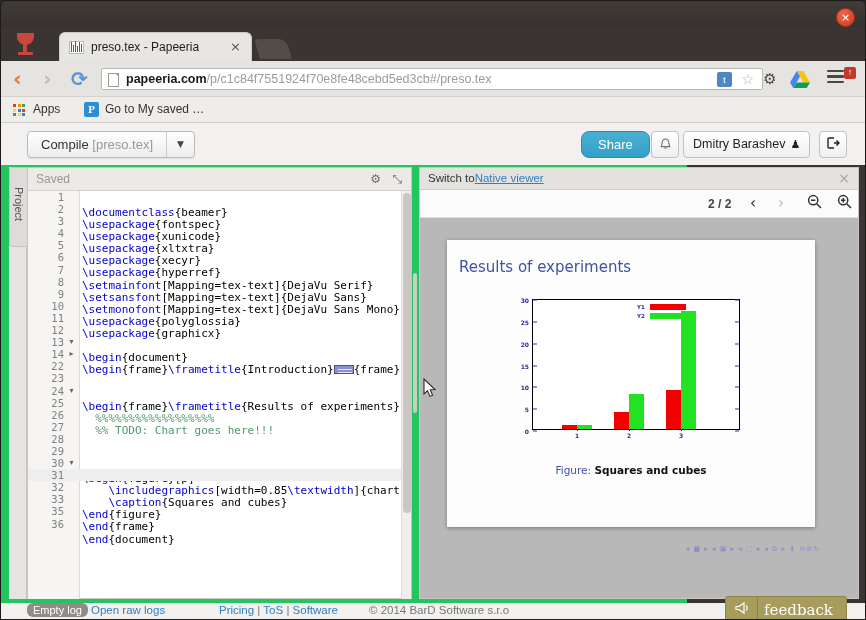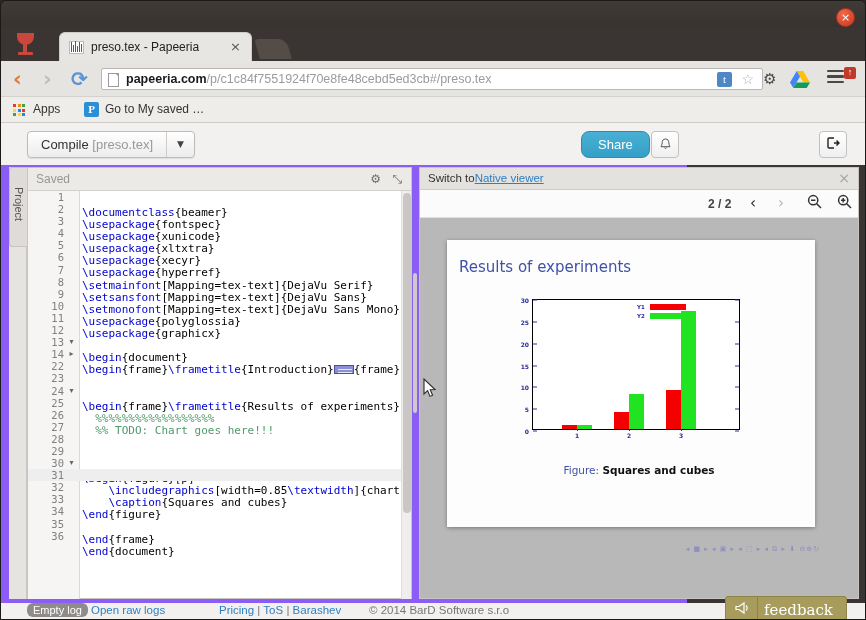--- a/index.html
+++ b/index.html
@@ -156,21 +156,21 @@
     position: absolute; left: 83px; top: 5px; width: 15px; height: 15px;
     background: #2b8fd6; border-radius: 2px; color: #fff;
     font-size: 11px; text-align: center; line-height: 15px; font-weight: bold;
     font-family: "Liberation Serif", serif;
   }
   #bm-p-label { position: absolute; left: 104px; top: 5px; font-size: 12px; color: #333; }
 
   
   #page {
     position: absolute; left: 0; top: 122px; width: 686px; height: 498px;
-    background: #8b5cf6;
+    background: #22c55e;
     padding-left: 24px;
   }
 
   
   #apptoolbar { position: absolute; left: 0; top: 0; width: 866px; height: 42px; background: #f2f1ef; }
   #compile-wrap {
     position: absolute; left: 26px; top: 8px; height: 27px;
     display: flex; border: 1px solid #bdbab7; border-radius: 4px;
     background: linear-gradient(to bottom, #ffffff, #ececec);
     box-shadow: 0 1px 1px rgba(0,0,0,.08);
@@ -312,21 +312,21 @@
   #slide {
     position: absolute; left: 27px; top: 22px; width: 368px; height: 287px;
     background: #fdfdfd; box-shadow: 0 1px 4px rgba(0,0,0,.35);
   }
   #slide-title {
     position: absolute; left: 12px; top: 18px;
     font-size: 15px; color: #3f51a8;
     font-family: "DejaVu Sans", sans-serif;
   }
   #figcaption {
-    position: absolute; left: 8px; top: 224px; width: 368px; text-align: center;
+    position: absolute; left: 0; top: 224px; width: 368px; text-align: center;
     font-size: 10.5px; color: #3f51a8; font-family: "DejaVu Sans", sans-serif;
   }
   #figcaption b { color: #111; font-weight: bold; }
 
   
   #chart { position: absolute; left: 52px; top: 57px; width: 255px; height: 152px; }
   #plotbox {
     position: absolute; left: 33px; top: 2px; width: 208px; height: 131px;
     border: 1.4px solid #000; background: #fff;
   }
@@ -470,20 +470,21 @@
         <div id="compile-btn"><span>Compile</span> <span class="fname">[preso.tex]</span></div>
         <div id="compile-caret">▼</div>
       </div>
       <div id="share-btn">Share</div>
       <div id="bell-btn">
         <svg width="11" height="13" viewBox="0 0 11 13" style="vertical-align:-2px">
           <path d="M5.5 1 C3.2 1 2.2 2.6 2.2 4.6 C2.2 7 1 8.2 1 8.7 L10 8.7 C10 8.2 8.8 7 8.8 4.6 C8.8 2.6 7.8 1 5.5 1 Z" fill="none" stroke="#444" stroke-width=".9"></path>
           <path d="M4.4 9.6 A1.2 1.2 0 0 0 6.6 9.6" fill="none" stroke="#444" stroke-width=".9"></path>
         </svg>
       </div>
+      <div id="user-btn"><span>Dmitry Barashev</span><span class="person">♟</span></div>
       <div id="logout-btn">
         <svg width="13" height="12" viewBox="0 0 13 12">
           <path d="M7 1 H2 a1 1 0 0 0 -1 1 v8 a1 1 0 0 0 1 1 h5" fill="none" stroke="#222" stroke-width="1.4"></path>
           <path d="M7 6 H12 M9.5 3.4 L12 6 L9.5 8.6" fill="none" stroke="#222" stroke-width="1.4"></path>
         </svg>
       </div>
     </div>
 
     <div id="rail-strip"></div>
     <div id="project-rail">
@@ -517,21 +518,20 @@
           <div class="cline"><span class="ln">24</span><span class="fold">▾</span><span class="ct"><span class="k">\begin</span><span>{frame}</span><span class="k">\frametitle</span><span>{Results of experiments}</span></span></div>
           <div class="cline"><span class="ln">25</span><span class="ct"><span class="cm">  %%%%%%%%%%%%%%%%%%</span></span></div>
           <div class="cline"><span class="ln">26</span><span class="ct"><span class="cm">  %% TODO: Chart goes here!!!</span></span></div>
           <div class="cline"><span class="ln">27</span><span class="ct"></span></div>
           <div class="cline"><span class="ln">28</span><span class="ct"></span></div>
           <div class="cline"><span class="ln">29</span><span class="ct"></span></div>
           <div class="cline"><span class="ln">30</span><span class="fold">▾</span><span class="ct"><span class="k">\begin</span><span>{figure}[p]</span></span></div>
           <div class="cline hl"><span class="ln">31</span><span class="ct"><span>    </span><span class="k">\includegraphics</span><span>[width=0.85</span><span class="k">\textwidth</span><span>]{chart}</span></span></div>
           <div class="cline"><span class="ln">32</span><span class="ct"><span>    </span><span class="k">\caption</span><span>{Squares and cubes}</span></span></div>
           <div class="cline"><span class="ln">33</span><span class="ct"><span class="k">\end</span><span>{figure}</span></span></div>
-          <div class="cline"><span class="ln">34</span><span class="ct"></span></div>
           <div class="cline"><span class="ln">35</span><span class="ct"><span class="k">\end</span><span>{frame}</span></span></div>
           <div class="cline"><span class="ln">36</span><span class="ct"><span class="k">\end</span><span>{document}</span></span></div>
         </div>
       <div id="ed-vscroll">
         <div id="ed-vthumb"></div>
       </div>
     </div>
     <div id="ed-divider"></div>
 
     <div id="preview">
@@ -620,21 +620,21 @@
     </div>
 
     <div id="footer">
       <div id="emptylog">Empty log</div>
       <div id="rawlogs">Open raw logs</div>
       <div id="links">
         <a href="#">Pricing</a>
         <span>|</span>
         <a href="#">ToS</a>
         <span>|</span>
-        <a href="#">Barashev</a>
+        <a href="#">Software</a>
       </div>
       <div id="copyright">© 2014 BarD Software s.r.o</div>
       <div id="feedback">
         <div class="mega">
           <svg width="17" height="14" viewBox="0 0 17 14">
               <path d="M2 5.5 H5 L10 2 V12 L5 8.5 H2 Z" fill="none" stroke="#fff" stroke-width="1.2"></path>
               <path d="M12 4.5 a3.6 3.6 0 0 1 0 5" fill="none" stroke="#fff" stroke-width="1.2"></path>
             </svg>
         </div>
         <div class="fb-sep"></div>

